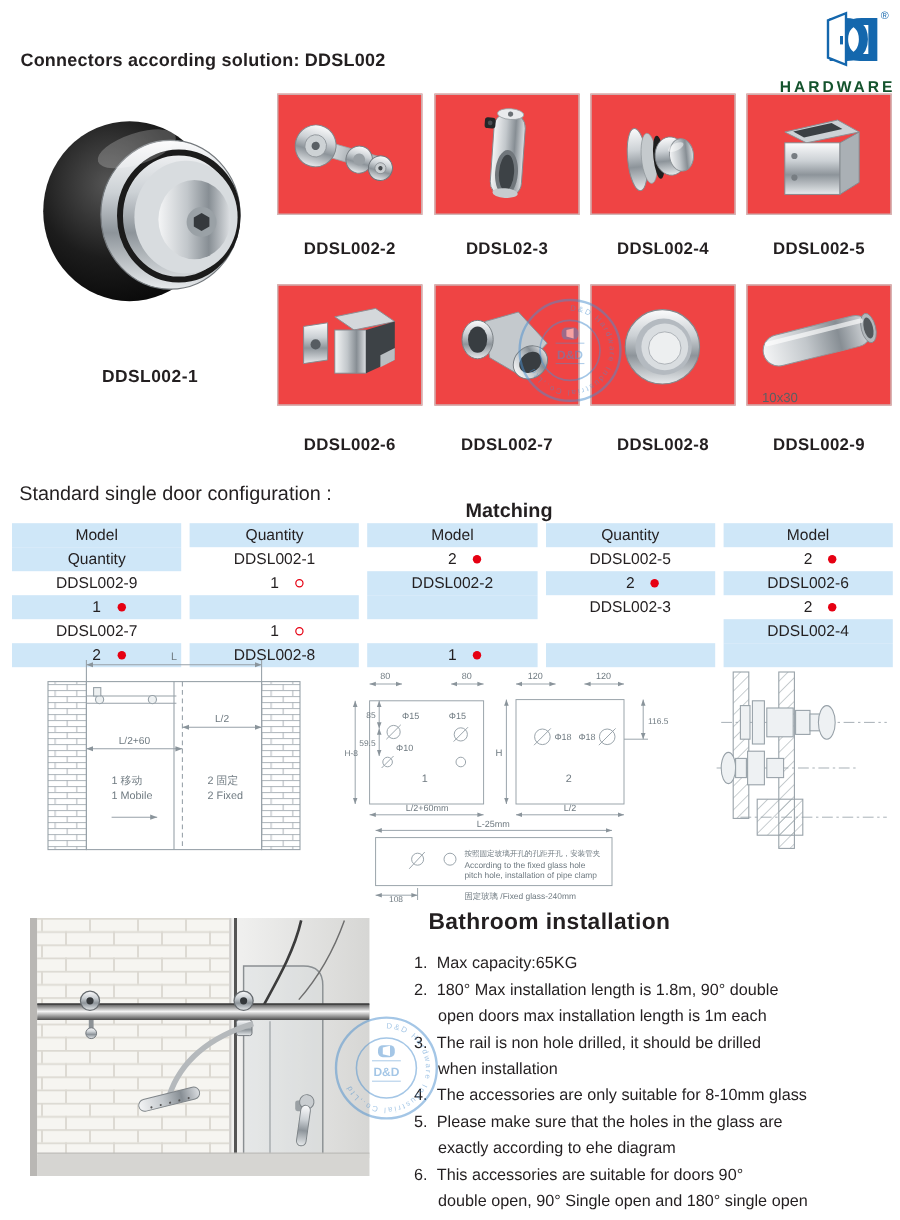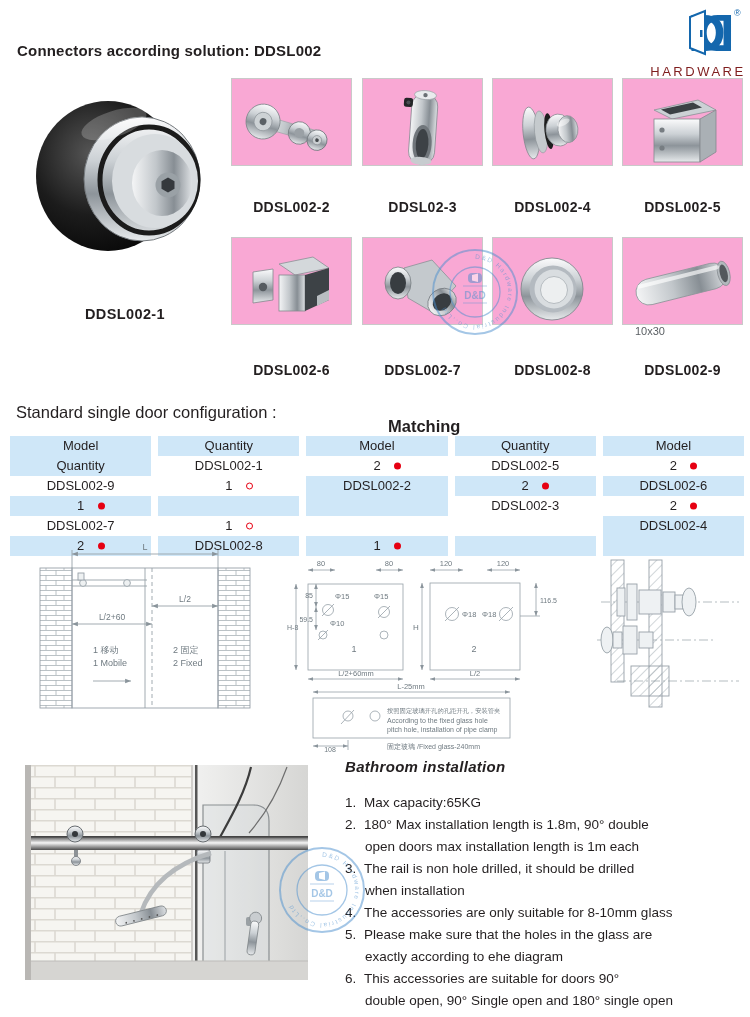--- a/index.html
+++ b/index.html
@@ -3,24 +3,24 @@
 <meta charset="utf-8">
 <style>
   html,body{margin:0;padding:0;background:#fff;}
   .page{position:relative;width:750px;height:1017px;background:#fff;overflow:hidden;
         font-family:"Liberation Sans",sans-serif;color:#231f20;}
   .abs{position:absolute;}
 
   
   .title{left:17px;top:42px;font-size:15px;font-weight:bold;letter-spacing:.2px;}
   .logo{left:648px;top:4px;width:100px;text-align:center;}
-  .logo-word{font-size:13px;font-weight:normal;color:#7f1d1d;letter-spacing:2.5px;margin-top:-2px;}
-
-  
-  .pbox{width:121px;height:88px;background:#f9a8d4;border:1px solid #c9c9c9;box-sizing:border-box;}
+  .logo-word{font-size:13px;font-weight:bold;color:#14532d;letter-spacing:2.5px;margin-top:-2px;}
+
+  
+  .pbox{width:121px;height:101px;background:#ef4444;border:1px solid #c9c9c9;box-sizing:border-box;}
   .plabel{width:121px;text-align:center;font-size:14px;font-weight:bold;letter-spacing:.3px;}
   .flabel{width:210px;text-align:center;font-size:14.5px;font-weight:bold;letter-spacing:.4px;}
 
   
   .h-left{left:16px;top:403px;font-size:16.5px;font-weight:normal;}
   .h-right{left:388px;top:417px;font-size:16.5px;font-weight:bold;}
 
   
   .cfg-table{left:10px;top:436px;width:734px;display:grid;
              grid-template-columns:repeat(5,1fr);grid-column-gap:7px;grid-row-gap:0;}
@@ -30,21 +30,21 @@
   .qmark{position:absolute;left:62%;top:50%;transform:translateY(-50%);
          width:7px;height:7px;border-radius:50%;display:inline-block;}
   .mark-filled{background:#e60012;}
   .mark-open{width:5px;height:5px;border:1.6px solid #e60012;background:transparent;}
 
   
   .dtxt{fill:#6f7a81;}
   svg text{font-family:"Liberation Sans",sans-serif;}
 
   
-  .bh{left:345px;top:758px;font-size:15px;font-weight:bold;letter-spacing:.3px;font-style:italic;}
+  .bh{left:357px;top:758px;font-size:19px;font-weight:bold;letter-spacing:.3px;}
   .blist{left:345px;top:792px;width:398px;font-size:13.5px;line-height:22px;}
   .bitem{display:flex;}
   .bnum{width:19px;flex:none;}
   .bline2{padding-left:1px;}
 
   
   .wm{opacity:.5;pointer-events:none;}
 </style>
 </head>
 <body>

